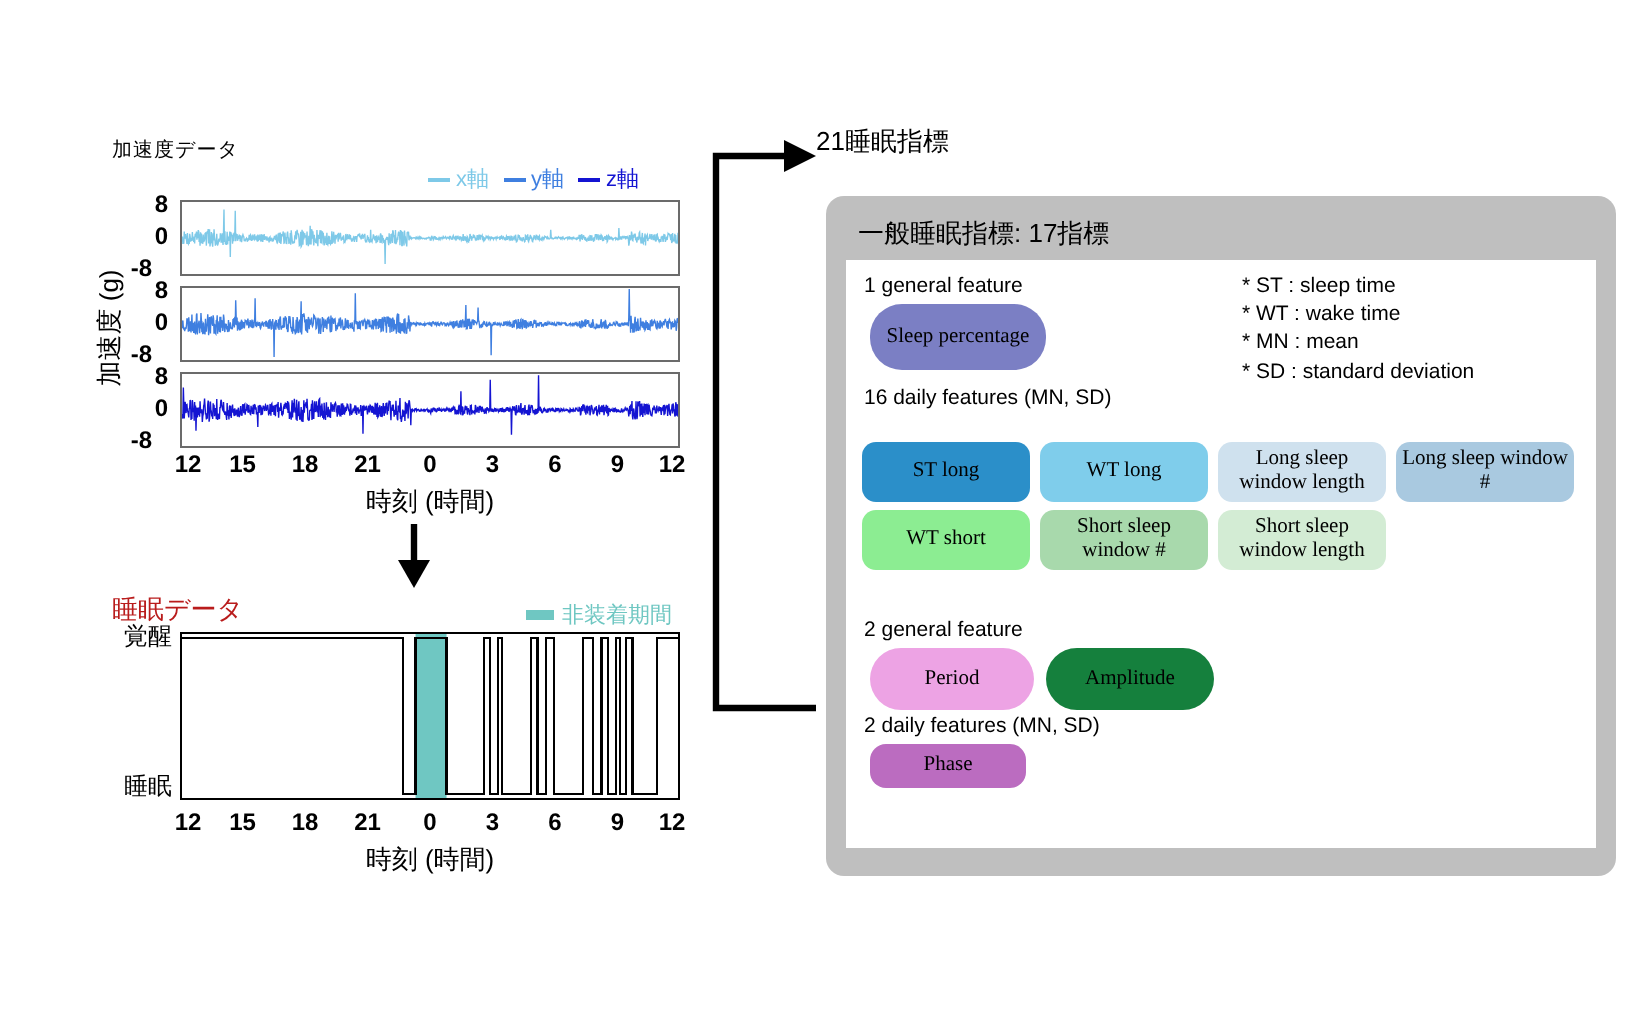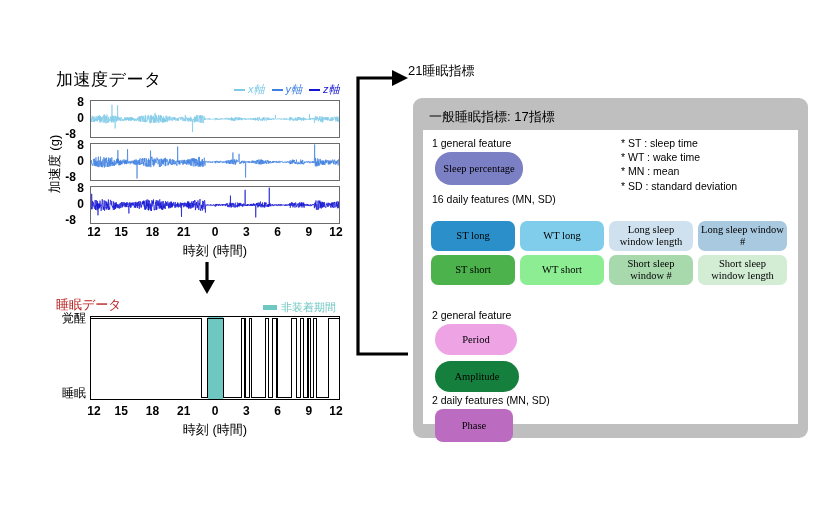--- a/index.html
+++ b/index.html
@@ -10,29 +10,29 @@
     font-family: "Liberation Sans", "DejaVu Sans", sans-serif;
     overflow: hidden;
   }
   #root { position: relative; width: 825px; height: 510px; }
 
   .abs { position: absolute; }
 
   
   #accel-title {
     left: 56px; top: 68px;
-    font-size: 17px; color: #000;
+    font-size: 10px; color: #000;
     letter-spacing: 0.5px;
     white-space: nowrap;
   }
   #accel-legend {
-    left: 234px; top: 82px;
+    left: 214px; top: 82px;
     font-size: 11px;
     white-space: nowrap;
-    display: flex; gap: 7px;  font-style: italic;
+    display: flex; gap: 7px; 
   }
   .legend-entry { display: flex; align-items: center; gap: 3px; }
   .legend-dash { display: inline-block; width: 11px; height: 2px; }
   .legend-txt { font-size: 11px; }
 
   #accel-ylabel {
     left: -5px; top: 155px;
     width: 120px;
     text-align: center;
     font-size: 13px; color: #000;
@@ -159,21 +159,21 @@
     display: grid;
     grid-template-columns: 84px 84px 84px 89px;
     gap: 4px 5px;
     margin-top: 16px;
   }
   .grid-16 .pill { height: 30px; border-radius: 7px; }
 
   .rhythm-row { display: flex; gap: 6px; margin-bottom: 2px; }
   #period-pill { width: 82px; height: 31px; border-radius: 16px; }
   #amplitude-pill { width: 84px; height: 31px; border-radius: 16px; }
-  #phase-pill { width: 78px; height: 33px; border-radius: 8px; }
+  #phase-pill { width: 78px; height: 22px; border-radius: 8px; }
 </style>
 </head>
 <body>
 
 <div id="root">
 
   <div class="abs" id="accel-title">加速度データ</div>
 
   <div class="abs" id="accel-legend">
     <span class="legend-entry">
@@ -295,32 +295,31 @@
         <div>* SD : standard deviation</div>
       </div>
 
       <div class="sub-label" style="margin-top:8px;">16 daily features (MN, SD)</div>
 
       <div class="grid-16">
         <div class="pill" style="background: rgb(43, 143, 201);">ST long</div>
         <div class="pill" style="background: rgb(127, 205, 235);">WT long</div>
         <div class="pill" style="background: rgb(207, 225, 238);">Long sleep window length</div>
         <div class="pill" style="background: rgb(169, 201, 224);">Long sleep window #</div>
-        <div class="pill" style="background: rgb(76, 178, 76);">ST short</div>
         <div class="pill" style="background: rgb(140, 237, 146);">WT short</div>
         <div class="pill" style="background: rgb(168, 217, 172);">Short sleep window #</div>
         <div class="pill" style="background: rgb(211, 236, 212);">Short sleep window length</div>
       </div>
     </div>
 
 
     <div class="section-body" style="height:122px;">
       <div class="sub-label">2 general feature</div>
 
-      <div class="rhythm-row" style="margin-left:4px;flex-direction:column;">
+      <div class="rhythm-row" style="margin-left:4px;">
         <div class="pill" id="period-pill" style="background: rgb(237, 163, 228);">Period</div>
         <div class="pill" id="amplitude-pill" style="background: #15803d;">Amplitude</div>
       </div>
 
       <div class="sub-label" style="margin-top:0;">2 daily features (MN, SD)</div>
 
       <div class="rhythm-row" style="margin-left:4px;">
         <div class="pill" id="phase-pill" style="background: rgb(187, 108, 192);">Phase</div>
       </div>
     </div>

